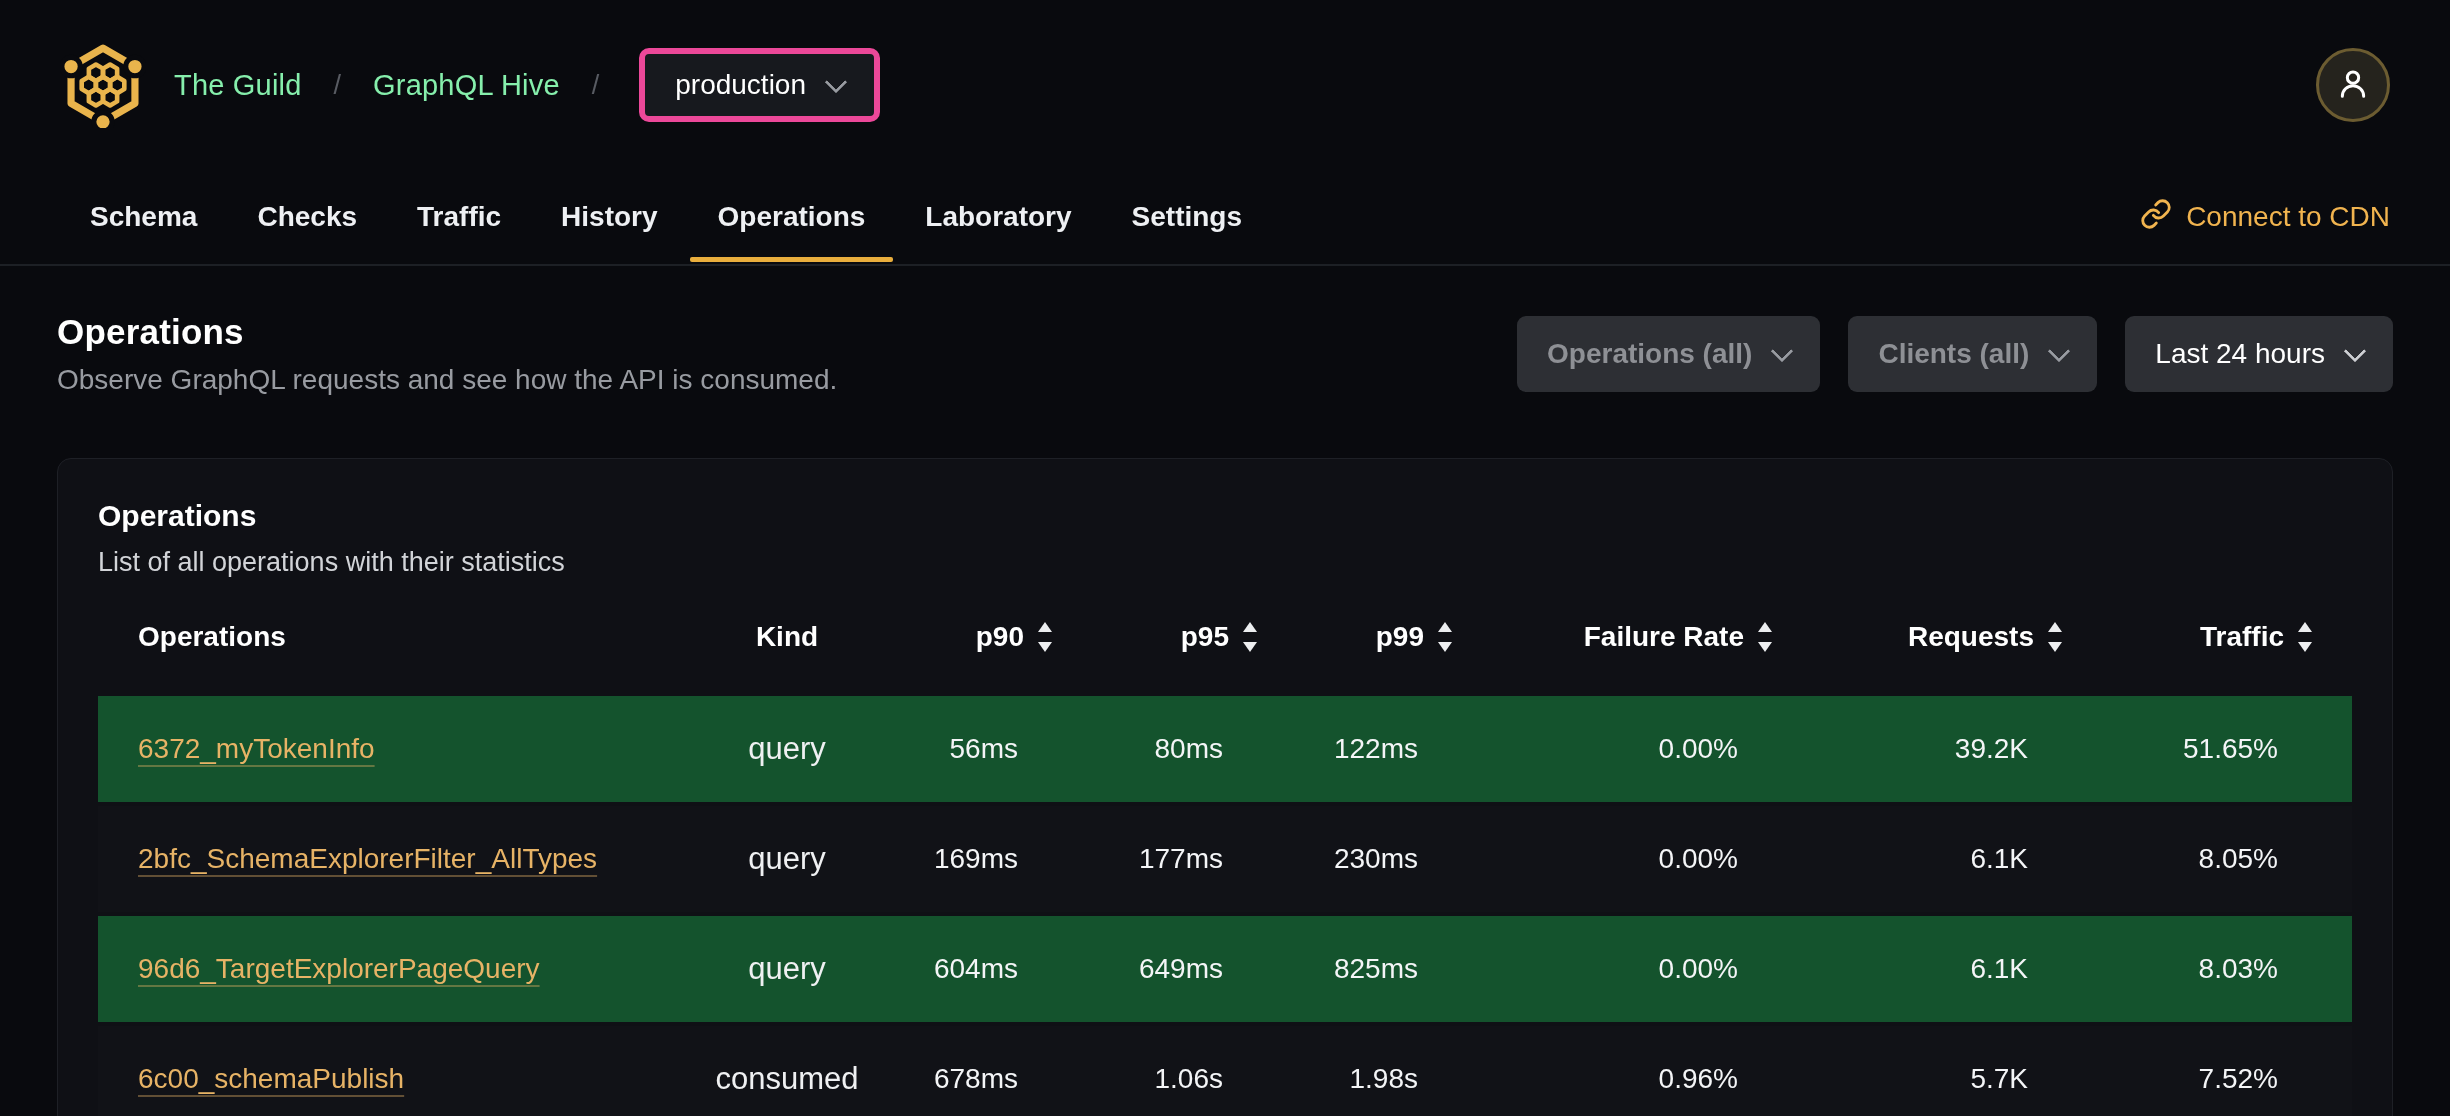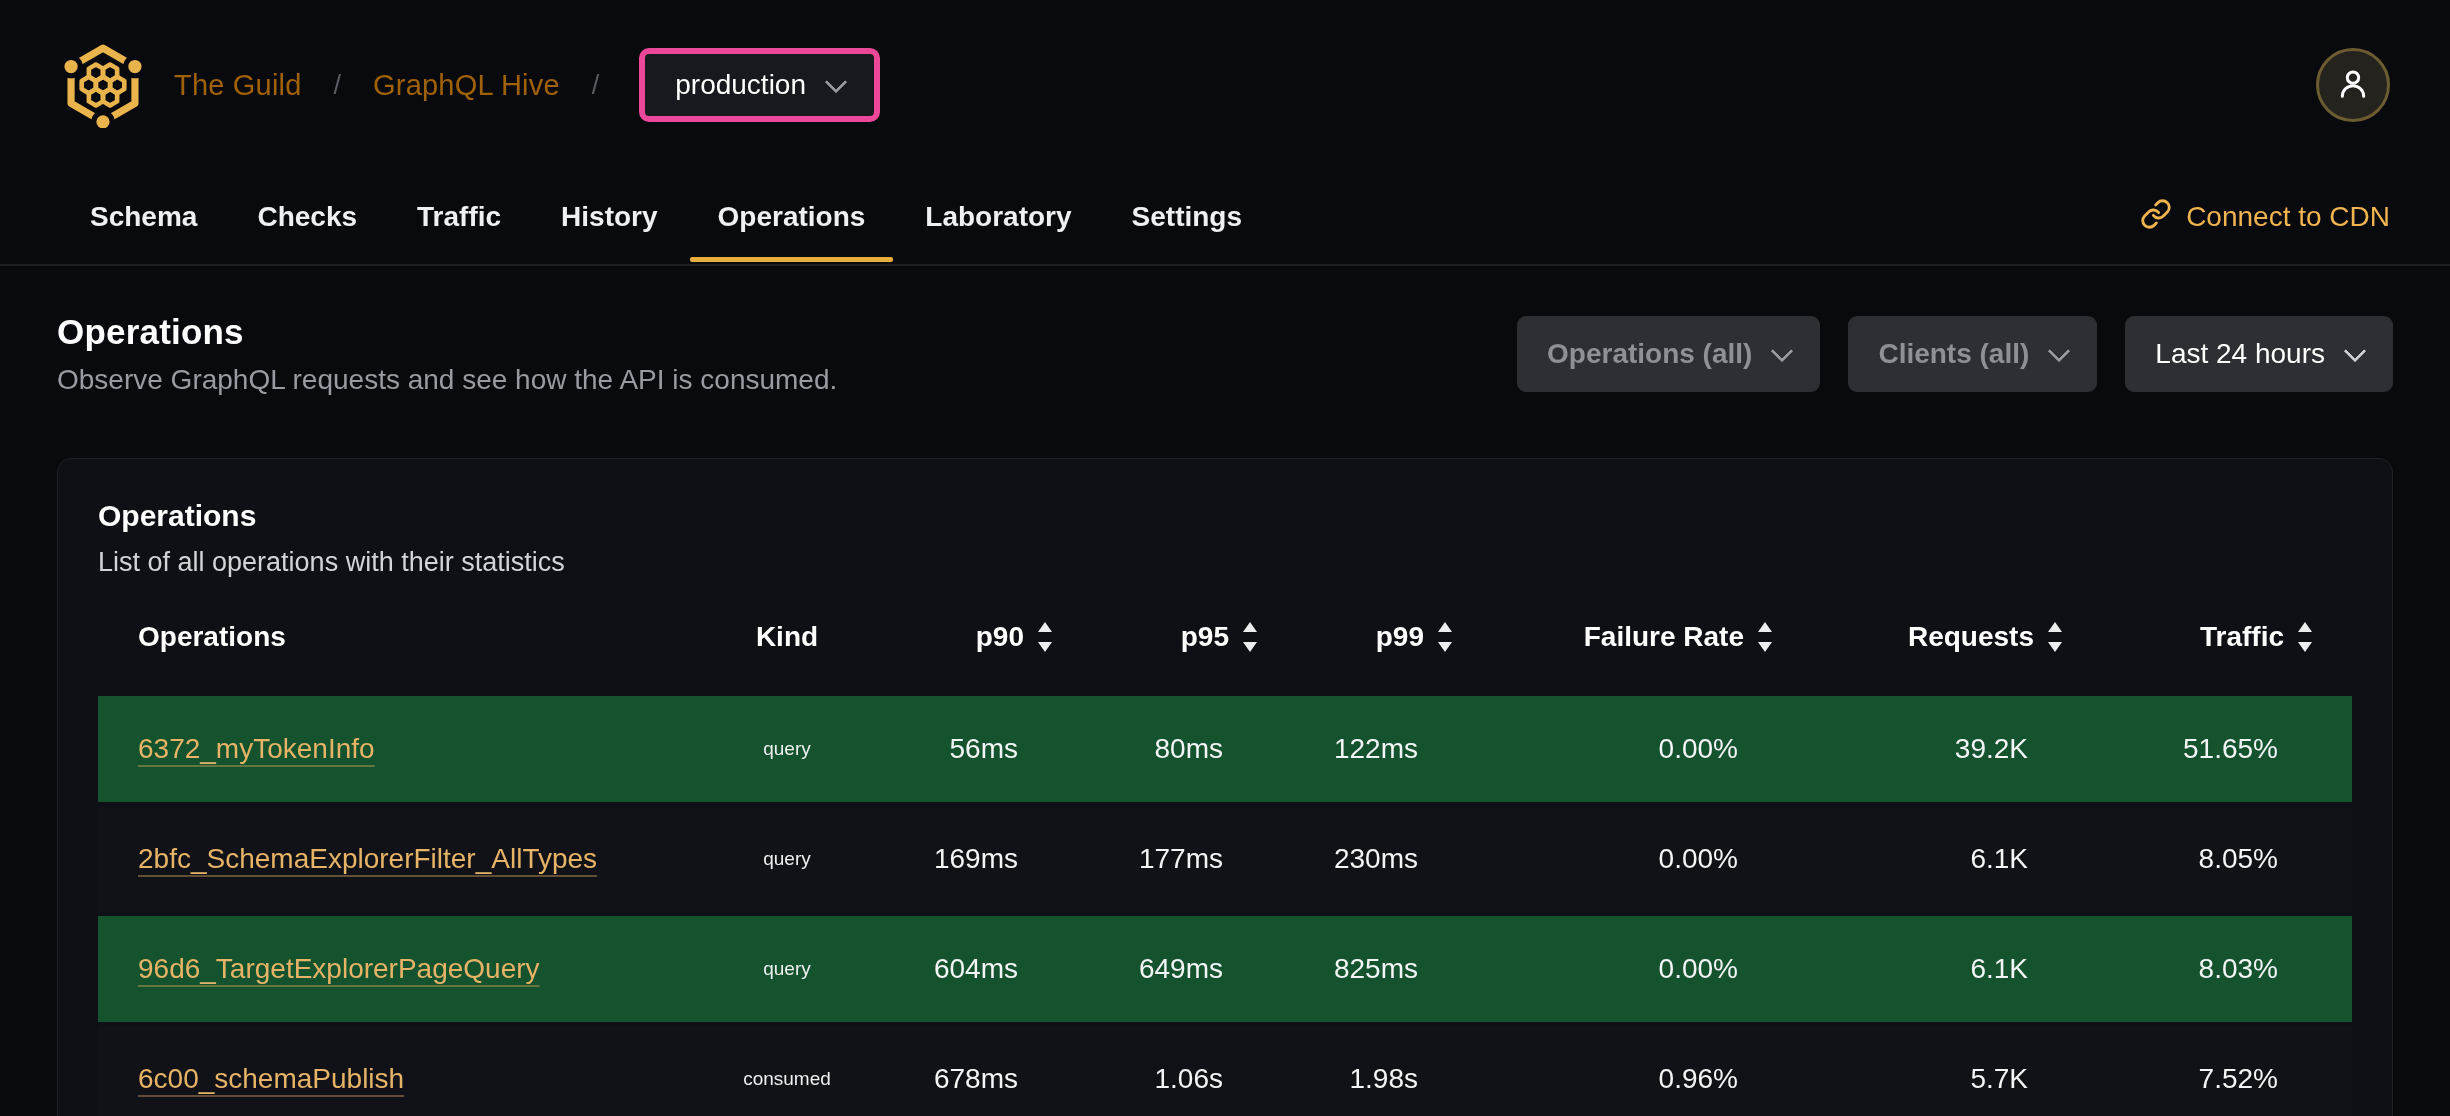--- a/index.html
+++ b/index.html
@@ -14,21 +14,21 @@
   
   .topbar {
     height: 170px;
     display: flex;
     align-items: center;
     justify-content: space-between;
     padding: 0 60px;
   }
   .topbar-left { display: flex; align-items: center; gap: 28px; }
   .logo-svg { display: block; }
-  .crumb { font-size: 29px; font-weight: 500; color: #a16207; letter-spacing: .2px; }
+  .crumb { font-size: 29px; font-weight: 500; color: #86efac; letter-spacing: .2px; }
   .crumb-sep { font-size: 27px; color: #585b62; padding: 0 4px; }
   .target-select {
     display: flex; align-items: center; gap: 22px;
     background: #17191e;
     border: 6px solid #ec4899;
     border-radius: 10px;
     height: 74px;
     padding: 0 30px;
     font-size: 28px;
     color: #ffffff;
@@ -154,21 +154,21 @@
     width: 0; height: 0;
     border-left: 7px solid transparent;
     border-right: 7px solid transparent;
     border-top: 10px solid #eceef0;
   }
   .trow { height: 106px; margin-bottom: 4px; }
   .trow.odd  { background: #14532d; }
   .trow.even { background: #111217; }
   .td { font-size: 28px; color: #f4f5f7; }
   .td.num { text-align: right; padding-right: 34px; }
-  .td.kind { text-align: center; font-size: 19px; color: #eff0f2; }
+  .td.kind { text-align: center; font-size: 31px; color: #eff0f2; }
   .op-link {
     font-size: 28px;
     color: #e7b366;
     text-decoration: underline;
     text-decoration-color: rgba(231,179,102,.38);
     text-decoration-thickness: 2px;
     text-underline-offset: 7px;
     cursor: pointer;
   }
 </style>

